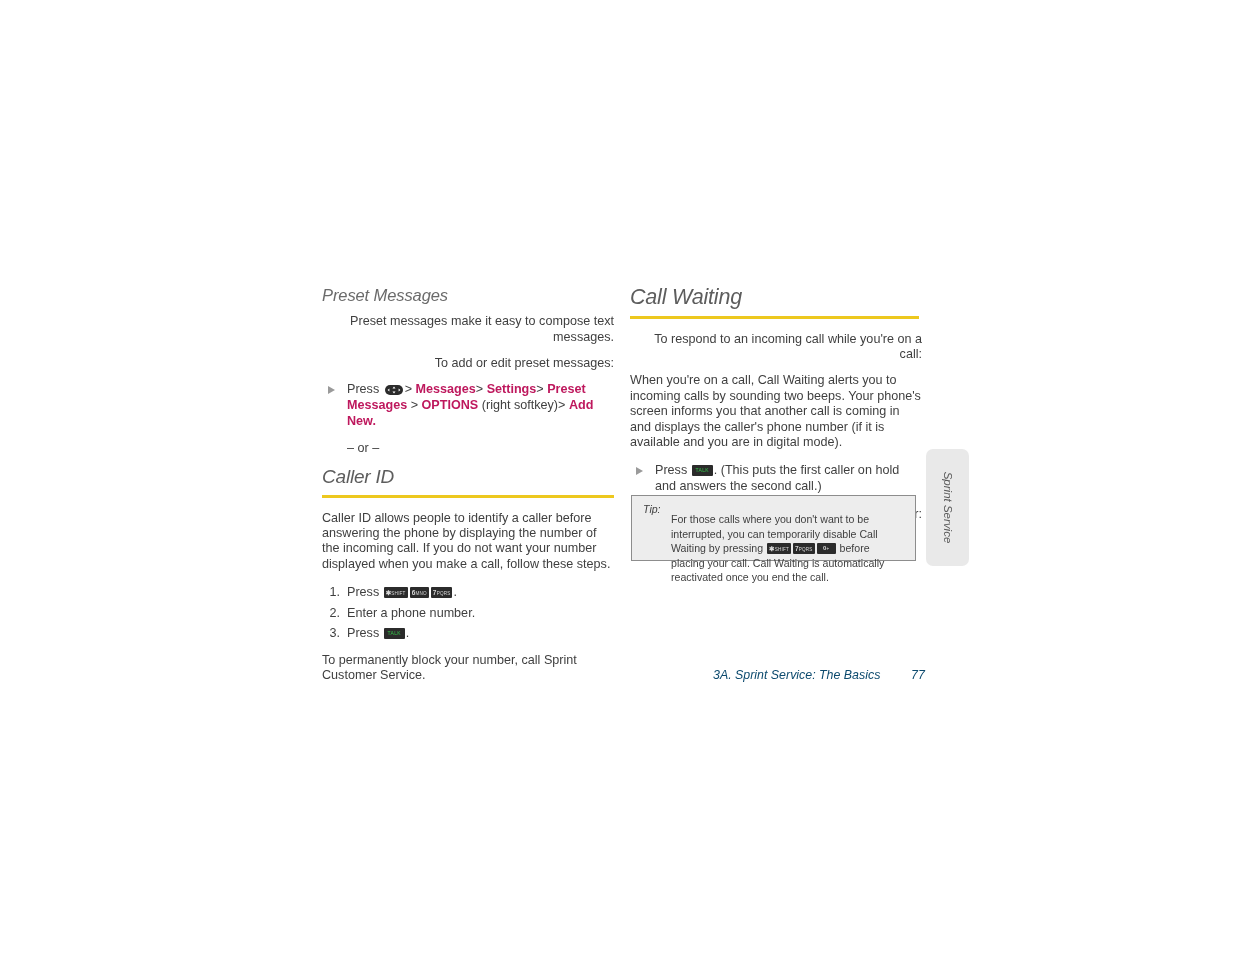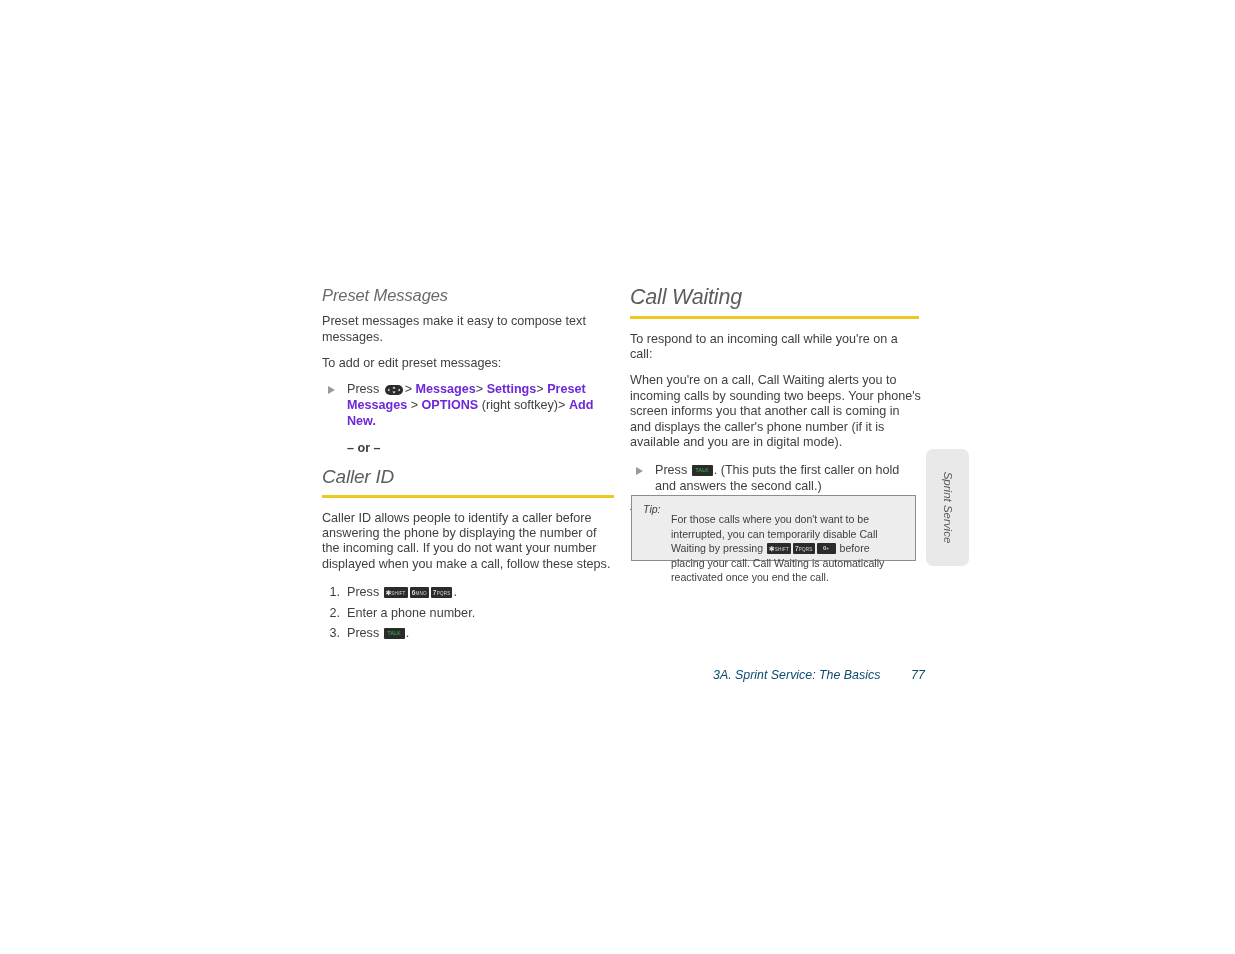--- a/index.html
+++ b/index.html
@@ -62,21 +62,21 @@
   }
   .rule.rule-right { width: 289px; }
 
   
   p.body {
     font-size: 12.6px;
     line-height: 15.4px;
     color: #3f3f3f;
     margin: 0 0 13px 0;
   }
-  p.body.tight { margin-bottom: 11px; }
+  p.body.tight { margin-bottom: 11px; text-align: right; }
 
   
   .bullet {
     position: relative;
     padding-left: 25px;
     margin: 0 0 12px 0;
     font-size: 12.6px;
     line-height: 15.6px;
     color: #3f3f3f;
   }
@@ -88,21 +88,20 @@
     border-top: 4.5px solid transparent;
     border-bottom: 4.5px solid transparent;
     border-left: 7px solid #9a9a9a;
   }
   .dashor {
     padding-left: 25px;
     font-size: 12.6px;
     line-height: 15.6px;
     margin: 0 0 10px 0;
     color: #3f3f3f;
-    font-weight: bold;
   }
   .subitem {
     padding-left: 25px;
     font-size: 12.6px;
     line-height: 15.6px;
     margin: 0 0 12px 0;
     color: #3f3f3f;
   }
 
   
@@ -121,21 +120,21 @@
   }
   ol.numlist li .num {
     position: absolute;
     left: 3px;
     top: 0;
     width: 15px;
     text-align: right;
     color: #3f3f3f;
   }
 
-  b, .bold { font-weight: bold; color: #6d28d9; }
+  b, .bold { font-weight: bold; color: #be185d; }
 
   
   .key {
     display: inline-block;
     vertical-align: -2px;
     height: 11px;
     min-width: 15px;
     background: #2b2b2b;
     border-radius: 1px;
     color: #d8d8d8;
@@ -284,20 +283,21 @@
         <span class="num">1.</span><span>Press </span><span class="key"><span class="kbig">✱</span>SHIFT</span><span class="key"><span class="kbig">6</span>MNO</span><span class="key"><span class="kbig">7</span>PQRS</span><span>.</span>
       </li>
       <li>
         <span class="num">2.</span><span>Enter a phone number.</span>
       </li>
       <li>
         <span class="num">3.</span><span>Press </span><span class="key key-talk">TALK</span><span>.</span>
       </li>
     </ol>
 
+    <p class="body">To permanently block your number, call Sprint Customer Service.</p>
   </div>
 
   <div class="col col-right">
 
     <h2 class="sec-head sec-head-big">Call Waiting</h2>
     <div class="rule rule-right"></div>
 
     <p class="body tight">To respond to an incoming call while you're on a call:</p>
 
     <p class="body">When you're on a call, Call Waiting alerts you to incoming calls by sounding two beeps. Your phone's screen informs you that another call is coming in and displays the caller's phone number (if it is available and you are in digital mode).</p>

